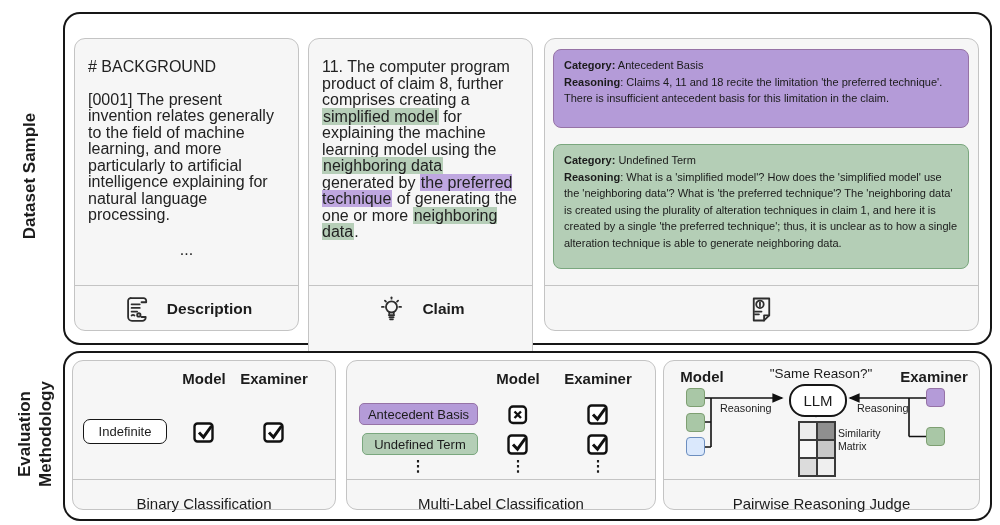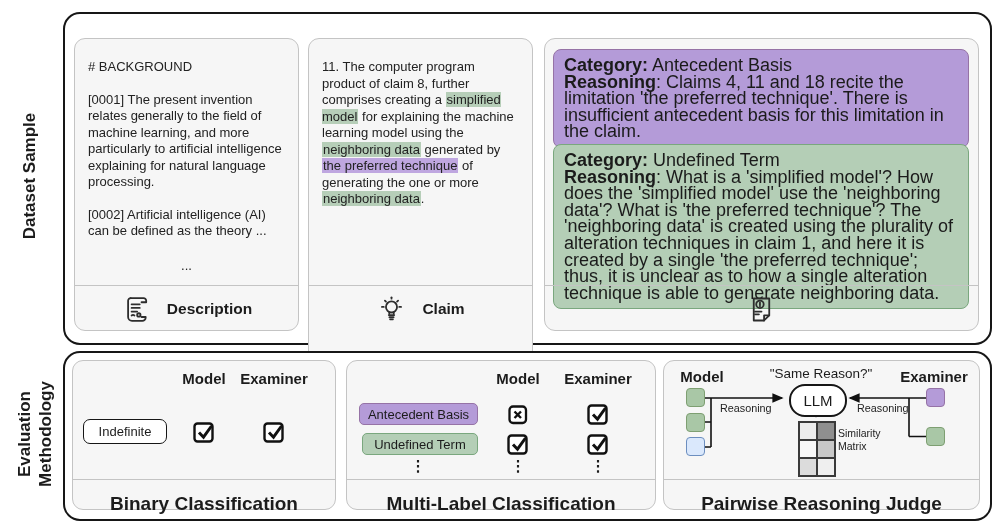--- a/index.html
+++ b/index.html
@@ -2,38 +2,38 @@
 <html><head>
 <meta charset="utf-8">
 <style>
   html,body{margin:0;padding:0;background:#fff;}
   .stage{position:relative;width:1000px;height:525px;background:#fff;
          font-family:"Liberation Sans",sans-serif;color:#1c1c1c;overflow:hidden;}
   .outerbox{position:absolute;background:#fff;border:2px solid #161616;border-radius:17px;}
   .panel{position:absolute;background:#f6f6f6;border:1.3px solid #c4c4c4;border-radius:11px;box-sizing:border-box;}
   .rotlabel{position:absolute;font-weight:bold;font-size:17px;text-align:center;
             transform:rotate(-90deg);transform-origin:center;line-height:21px;white-space:nowrap;}
-  .ptext{padding:20px 13px 0 13px;font-size:13px;line-height:16.5px;color:#222;}
+  .ptext{padding:20px 13px 0 13px;font-size:16px;line-height:16.5px;color:#222;}
   .ptext p{margin:16px 0 0 0;}
   .ellip{text-align:center;margin-top:18px;}
   mark{padding:0 1px;color:#222;}
   .hl-green{background:#b6ceb8;}
   .hl-purple{background:#bfa7e0;}
   .pfooter{position:absolute;left:0;right:0;top:246px;height:46px;border-top:1.3px solid #c4c4c4;
            display:flex;align-items:center;justify-content:center;gap:15px;}
   .pfooter .flabel{font-weight:bold;font-size:15.5px;}
   .footicon{width:31px;height:31px;stroke:#2d2d2d;fill:none;stroke-width:1.4;stroke-linecap:round;stroke-linejoin:round;}
   .rbox{position:absolute;left:8px;width:416px;box-sizing:border-box;border-radius:8px;
-        padding:7px 10px;font-size:18px;line-height:16.6px;color:#1b1b1b;}
+        padding:7px 10px;font-size:11px;line-height:16.6px;color:#1b1b1b;}
   .rbox.purple{background:#b49bd8;border:1.5px solid #9673a6;}
   .rbox.green{background:#b4ceb6;border:1.5px solid #7aa77e;}
   .colhead{position:absolute;font-weight:bold;font-size:15px;text-align:center;}
   .efooter{position:absolute;left:0;right:0;top:118px;height:31px;border-top:1.3px solid #c4c4c4;
            display:flex;align-items:center;justify-content:center;}
-  .efooter .flabel{font-weight:bold;font-size:19px;margin-top:16px;}
+  .efooter .flabel{font-weight:normal;font-size:15px;margin-top:16px;}
   .cbox{position:absolute;width:26px;height:26px;}
   .pillbox{position:absolute;box-sizing:border-box;border-radius:5px;font-size:13px;
            display:flex;align-items:center;justify-content:center;}
   .pill-purple{background:#b49bd8;border:1.4px solid #9673a6;}
   .pill-green{background:#b4ceb6;border:1.4px solid #7aa77e;}
   .whitebox{position:absolute;background:#fff;border:1.5px solid #161616;border-radius:7px;
             font-size:13px;display:flex;align-items:center;justify-content:center;}
   .vellip{position:absolute;font-weight:bold;font-size:15px;width:20px;text-align:center;letter-spacing:0;}
   .sq{position:absolute;width:19px;height:19px;border-radius:4px;box-sizing:border-box;}
   .sq-green{background:#a9c7a6;border:1.4px solid #7e9f72;}
@@ -69,21 +69,20 @@
 <div class="stage">
 
   <div class="rotlabel" style="left:-48px;top:165px;width:156px;height:22px;">Dataset Sample</div>
 
   <div class="outerbox" style="left:63px;top:12px;width:925px;height:329px;"></div>
 
   <div class="panel" style="left:74px;top:38px;width:225px;height:293px;">
     <div class="ptext">
       <div># BACKGROUND</div>
       <p>[0001] The present invention relates generally to the field of machine learning, and more particularly to artificial intelligence explaining for natural language processing.</p>
-      <p>[0002]  Artificial intelligence (AI) can be defined as the theory ...</p>
       <div class="ellip">...</div>
     </div>
     <div class="pfooter">
       <svg class="footicon" viewBox="0 0 24 24">
         <path d="M7.5 3.2 h10 a2 2 0 0 1 2 2 v1.2 h-3.6"></path>
         <path d="M7.5 3.2 a2 2 0 0 0 -2 2 v12.6 a3 3 0 0 0 3 3 h8 a2.6 2.6 0 0 0 2.6 -2.6 v-0.4 h-3.2"></path>
         <line x1="8.2" y1="8" x2="14.5" y2="8"></line>
         <line x1="8.2" y1="10.8" x2="14.5" y2="10.8"></line>
         <line x1="8.2" y1="13.6" x2="12.5" y2="13.6"></line>
         <path d="M8.2 16.6 q1.1 -0.9 2.2 0"></path>

